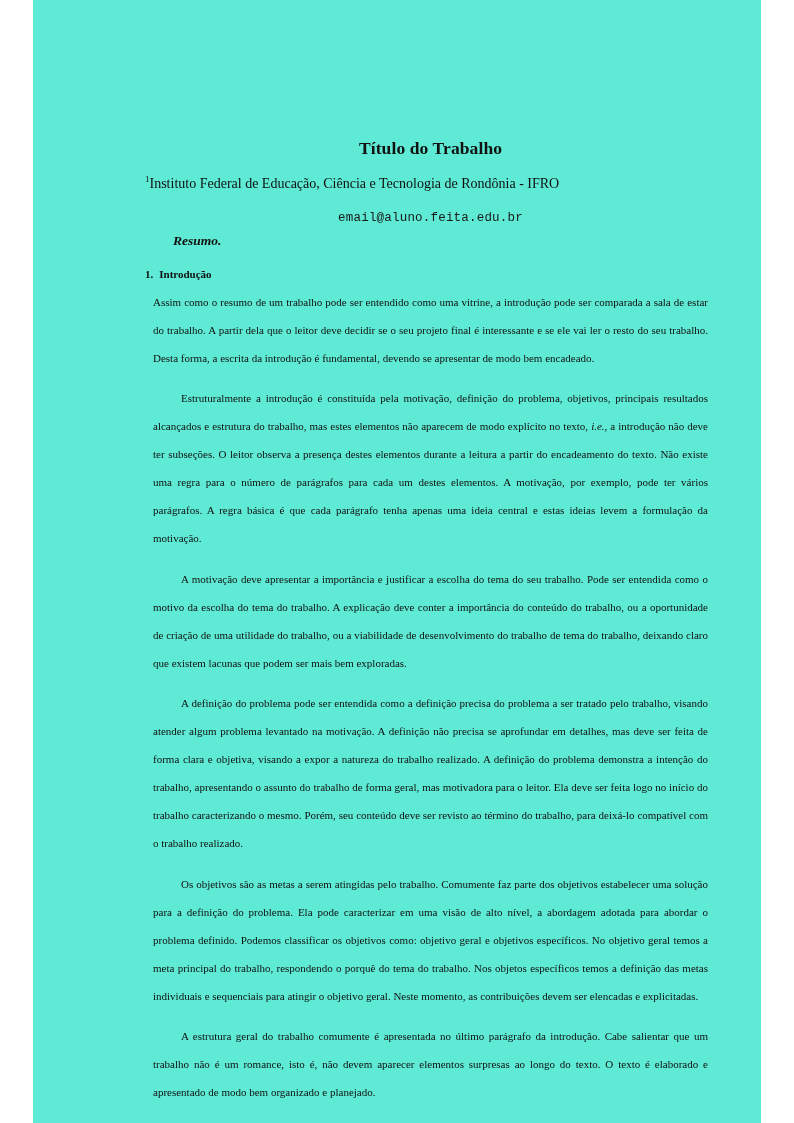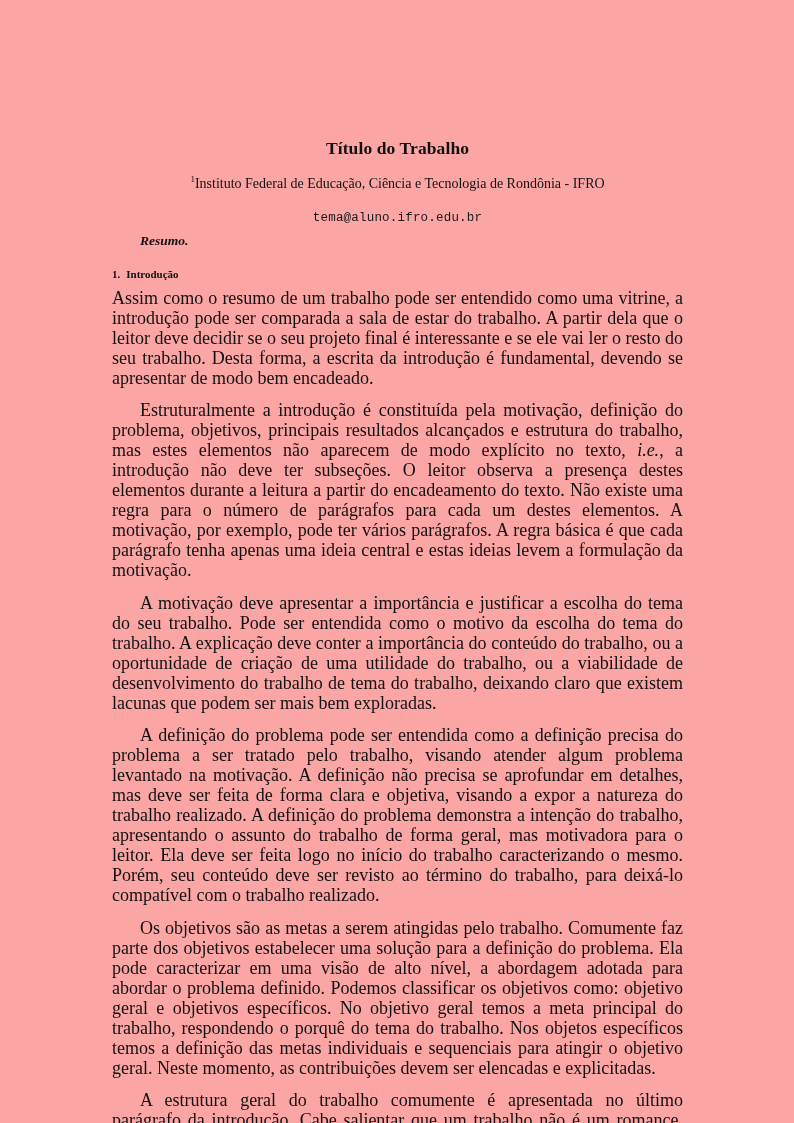--- a/index.html
+++ b/index.html
@@ -2,23 +2,23 @@
 <html><head>
 <meta charset="utf-8">
 <style>
   html, body {
     margin: 0;
     padding: 0;
     background: #ffffff;
   }
   .page {
     position: relative;
-    width: 794px;
+    width: 728px;
     height: 1123px;
-    background: #fca5a5;
+    background: #5eead4;
     margin: 0 auto;
     overflow: hidden;
     font-family: "Liberation Serif", "DejaVu Serif", serif;
     color: #111111;
     text-decoration: underline;
   }
   .content {
     position: absolute;
     left: 112px;
     top: 0;
@@ -39,21 +39,21 @@
     margin-top: 20px;
     line-height: 1.2;
   }
   .author sup {
     font-size: 8.5px;
     font-weight: bold;
     vertical-align: super;
     line-height: 0;
   }
   .affiliation {
-    text-align: center;
+    text-align: left;
     font-size: 14px;
     margin-top: 16px;
     line-height: 1.25;
   }
   .affiliation sup {
     font-size: 9px;
     vertical-align: super;
     line-height: 0;
   }
   .email {
@@ -74,25 +74,25 @@
   .section-heading {
     margin-top: 19px;
     font-size: 11px;
     font-weight: bold;
     line-height: 1.2;
   }
   .section-heading .num {
     margin-right: 6px;
   }
   p.body {
-    font-size: 18px;
-    line-height: 20px;
+    font-size: 11px;
+    line-height: 28px;
     text-align: justify;
     text-justify: inter-word;
-    margin: 0;
+    margin: 8px;
     hyphens: manual;
   }
   p.body.first {
     margin-top: 7px;
     text-indent: 0;
   }
   p.body.indented {
     margin-top: 12.5px;
     text-indent: 28px;
   }
@@ -104,21 +104,21 @@
 <body>
 
 <div class="page">
   <div class="content">
 
     <div class="title">Título do Trabalho</div>
 
 
     <div class="affiliation"><sup>1</sup><span>Instituto Federal de Educação, Ciência e Tecnologia de Rondônia - IFRO</span></div>
 
-    <div class="email">tema@aluno.ifro.edu.br</div>
+    <div class="email">email@aluno.feita.edu.br</div>
 
     <div class="abstract-label">Resumo.</div>
 
     <div class="section-heading"><span class="num">1.</span><span>Introdução</span></div>
 
     <p class="body first">Assim como o resumo de um trabalho pode ser entendido como uma vitrine, a introdução pode ser comparada a sala de estar do trabalho. A partir dela que o leitor deve decidir se o seu projeto final é interessante e se ele vai ler o resto do seu trabalho. Desta forma, a escrita da introdução é fundamental, devendo se apresentar de modo bem encadeado.</p>
 
     <p class="body indented"><span>Estruturalmente a introdução é constituída pela motivação, definição do problema, objetivos, principais resultados alcançados e estrutura do trabalho, mas estes elementos não aparecem de modo explícito no texto, </span><i>i.e.</i><span>, a introdução não deve ter subseções. O leitor observa a presença destes elementos durante a leitura a partir do encadeamento do texto. Não existe uma regra para o número de parágrafos para cada um destes elementos. A motivação, por exemplo, pode ter vários parágrafos. A regra básica é que cada parágrafo tenha apenas uma ideia central e estas ideias levem a formulação da motivação.</span></p>
 
     <p class="body indented">A motivação deve apresentar a importância e justificar a escolha do tema do seu trabalho. Pode ser entendida como o motivo da escolha do tema do trabalho. A explicação deve conter a importância do conteúdo do trabalho, ou a oportunidade de criação de uma utilidade do trabalho, ou a viabilidade de desenvolvimento do trabalho de tema do trabalho, deixando claro que existem lacunas que podem ser mais bem exploradas.</p>

